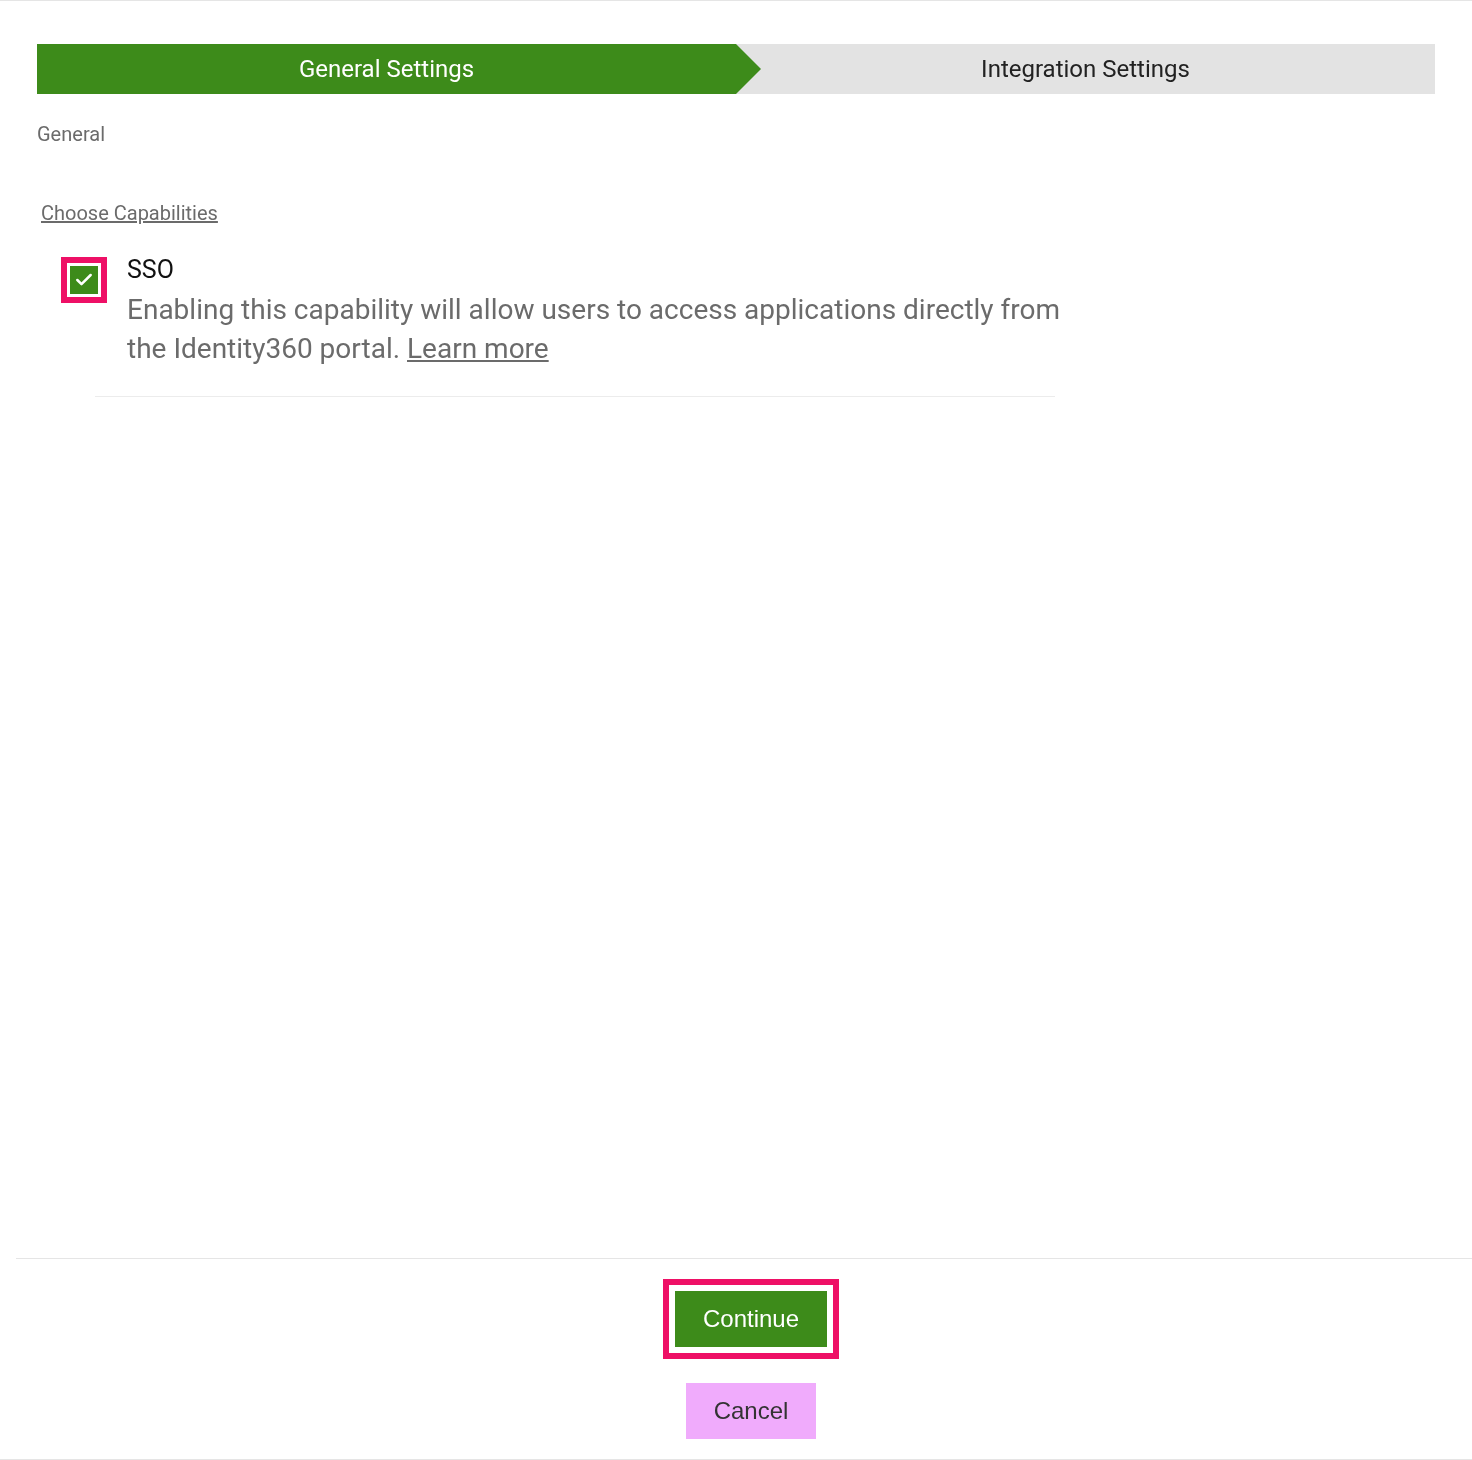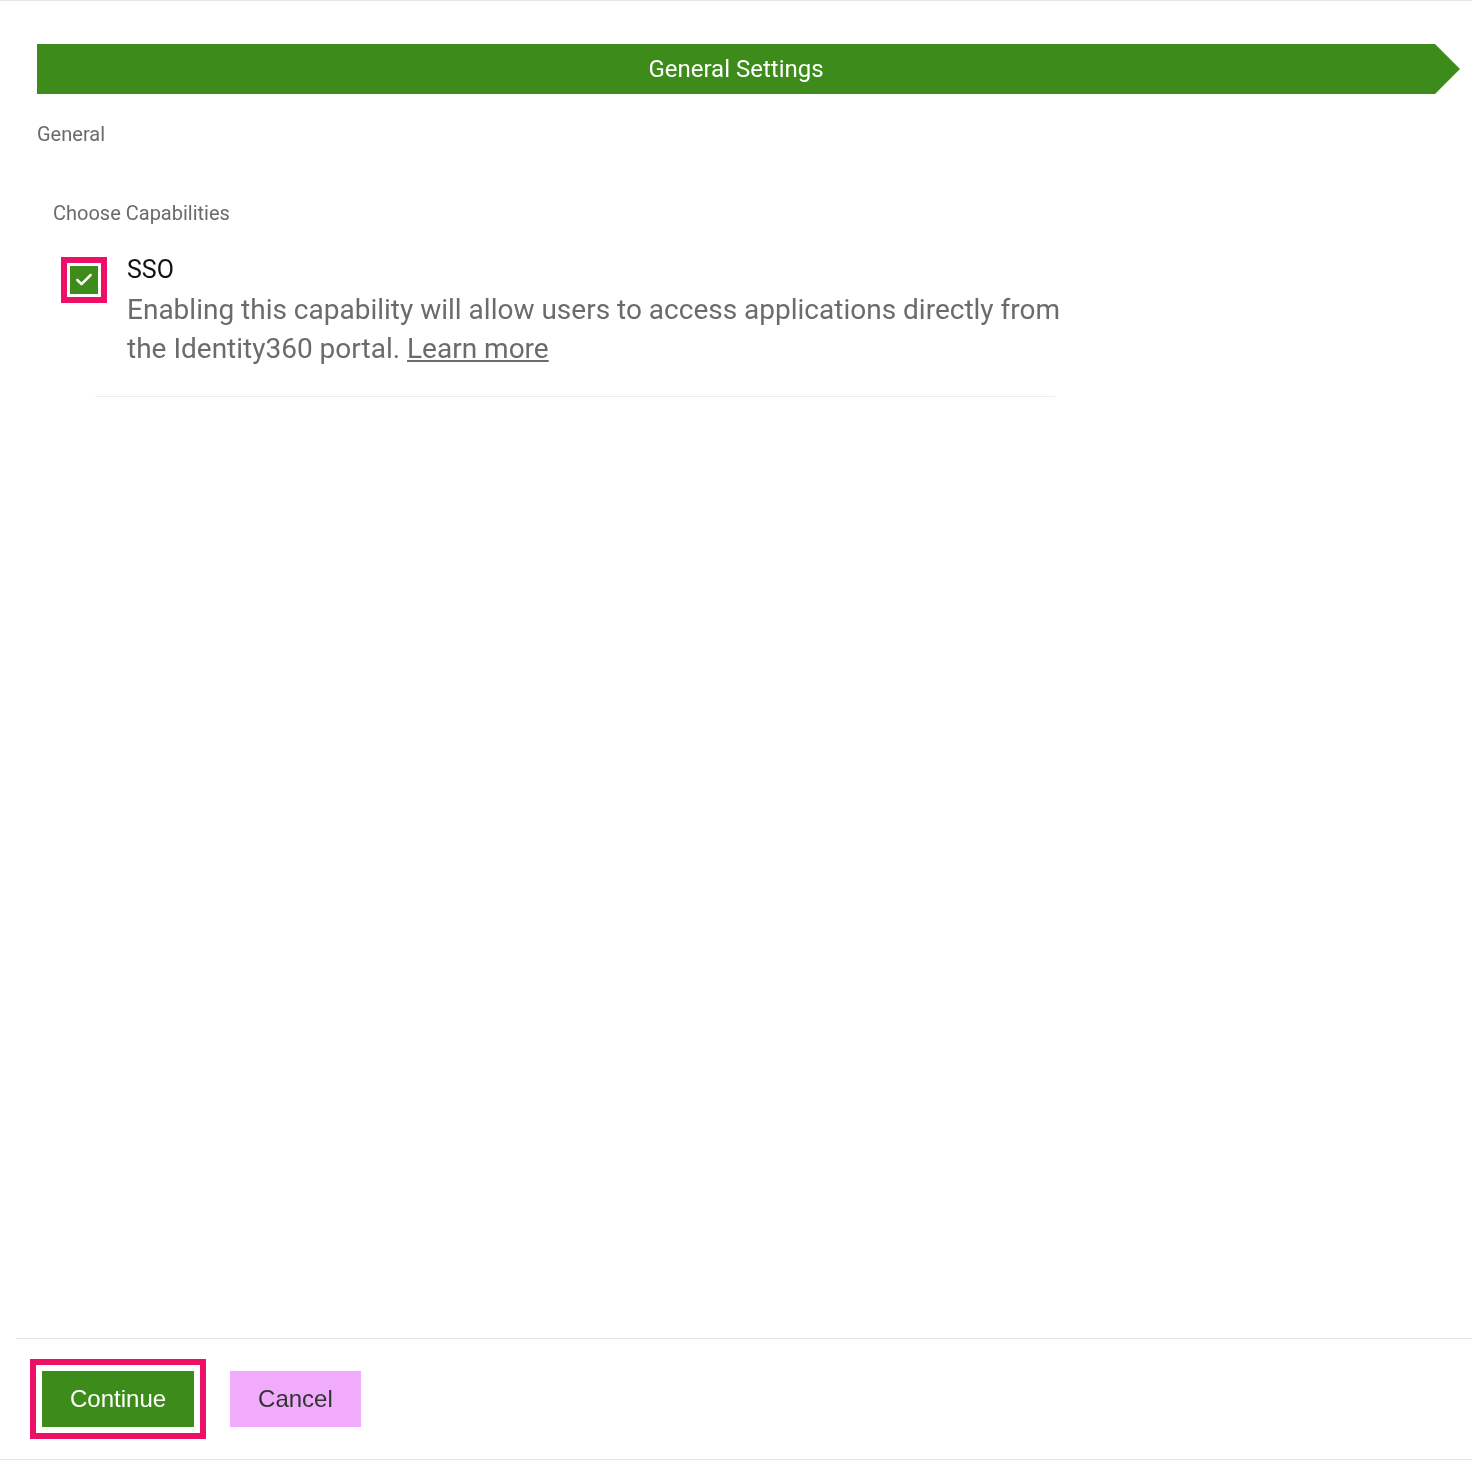--- a/index.html
+++ b/index.html
@@ -159,20 +159,21 @@
     .footer-bar {
       position: absolute;
       bottom: 0;
       left: 16px;
       right: 0;
       border-top: 1px solid #e5e5e5;
       padding: 20px 0 20px 14px;
       display: flex;
       align-items: center;
       gap: 24px;
+      flex-direction: column;
     }
     .btn-highlight {
       border: 6px solid #ee1066;
       padding: 6px;
       display: inline-block;
     }
     .btn {
       font-size: 24px;
       padding: 14px 28px;
       border: none;
@@ -188,27 +189,28 @@
       color: #333;
     }
   </style>
 </head>
 <body>
 
 <div class="container">
 
   <div class="progress-tabs">
     <div class="progress-tab active">General Settings</div>
+    <div class="progress-tab inactive">Integration Settings</div>
   </div>
 
   <div class="section-heading">General</div>
 
 
   <div class="capabilities-section">
-    <div class="section-heading" style="margin-left:16px;">Choose Capabilities</div>
+    <div class="section-heading" style="margin-left:4px;text-decoration:underline;">Choose Capabilities</div>
 
     <div class="cap-item">
       <div class="checkbox-highlight">
         <div class="checkbox-inner">
           <svg viewBox="0 0 24 24">
             <path d="M4 12 L9 17 L20 6" stroke="#fff" stroke-width="3" fill="none" stroke-linecap="round" stroke-linejoin="round"></path>
           </svg>
         </div>
       </div>
       <div class="cap-text">

